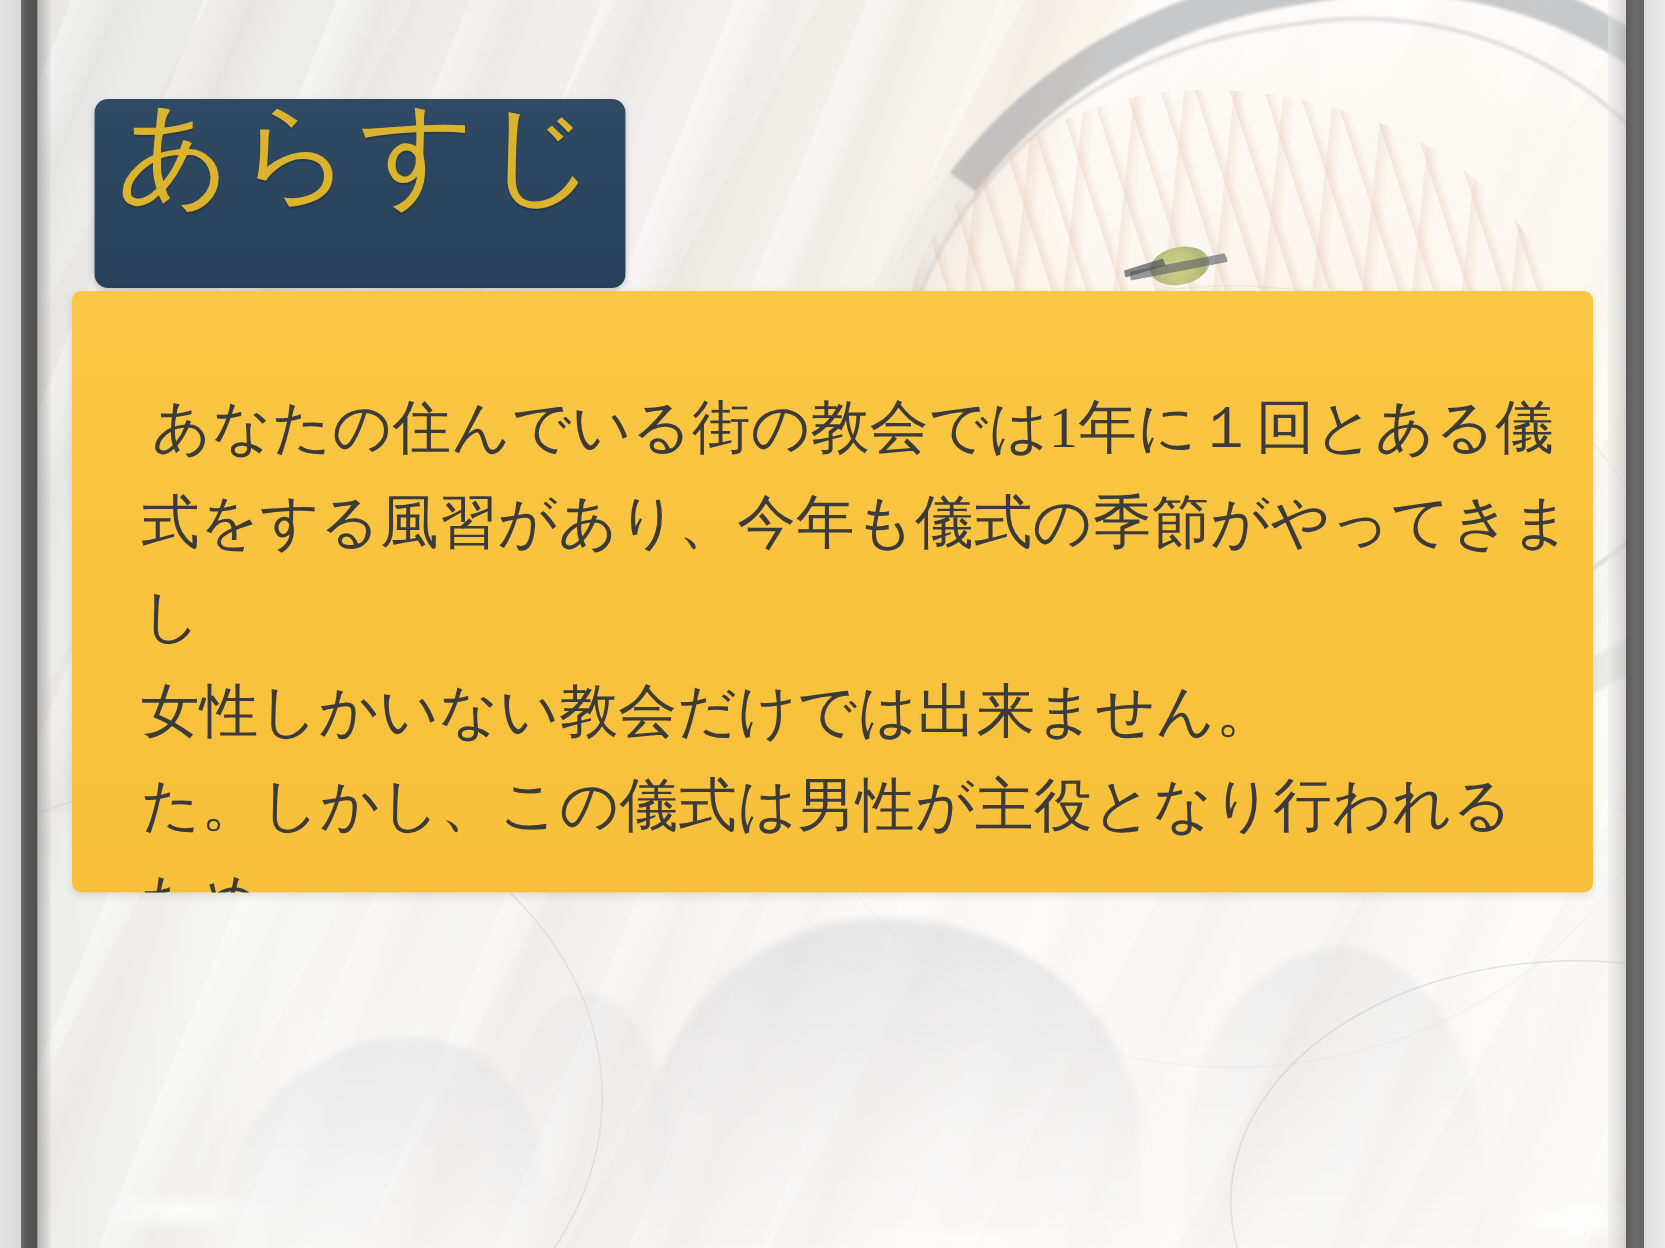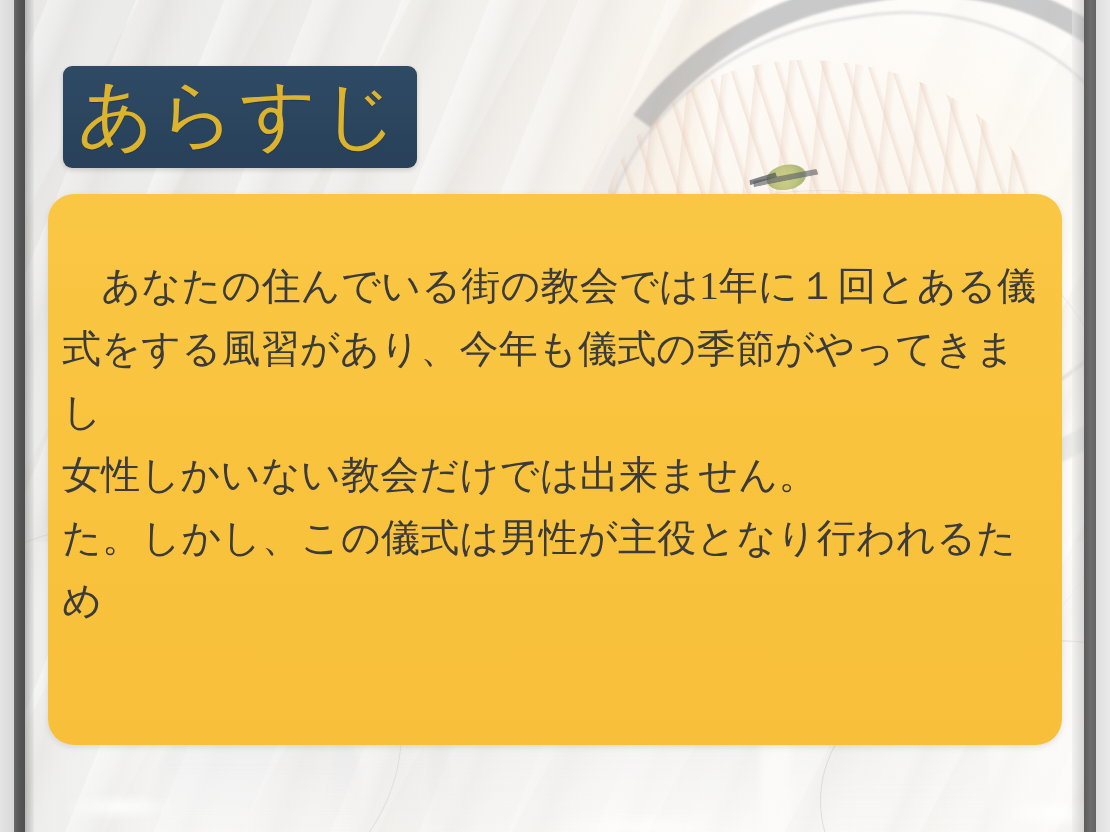--- a/index.html
+++ b/index.html
@@ -298,26 +298,26 @@
     width: 12px;
     background: linear-gradient(90deg, rgba(235,235,235,0.5) 0%, rgba(170,170,170,0.45) 100%);
   }
 
   
   .title-badge {
     position: absolute;
     left: 63px;
     top: 66px;
     width: 354px;
-    height: 102px;
+    height: 126px;
     background: linear-gradient(180deg, #2f4a64 0%, #2c4660 48%, #28405a 100%);
     border-radius: 9px;
     box-shadow: 0 2px 5px rgba(0,0,0,0.16);
     display: flex;
-    align-items: center;
+    align-items: flex-start;
     justify-content: center;
     overflow: hidden;
   }
   .title-text {
     color: #dcb32c;
     font-family: "Liberation Serif", "DejaVu Serif", serif;
     font-size: 75px;
     line-height: 1;
     letter-spacing: 0.06em;
     font-weight: 400;
@@ -325,23 +325,23 @@
     padding-bottom: 6px;
     text-shadow: 0 1px 1px rgba(0,0,0,0.20);
   }
 
   
   .body-card {
     position: absolute;
     left: 48px;
     top: 194px;
     width: 1014px;
-    height: 551px;
+    height: 401px;
     background: linear-gradient(180deg, #fac744 0%, #f9c33e 45%, #f8c03a 100%);
-    border-radius: 26px;
+    border-radius: 6px;
     box-shadow: 0 2px 6px rgba(0,0,0,0.10);
     overflow: hidden;
   }
   .body-inner {
     position: absolute;
     left: 0;
     top: 60px;
     right: 0;
     padding: 0 14px 0 14px;
   }
@@ -349,21 +349,21 @@
     margin: 0;
     color: #3b3b3b;
     font-family: "Liberation Serif", "DejaVu Serif", serif;
     font-size: 39px;
     line-height: 63px;
     letter-spacing: 0.005em;
     white-space: pre-wrap;
     text-align: left;
     font-weight: 400;
   }
-  .para + .para { margin-top: 0; }
+  .para + .para { margin-top: 0; margin-left: 32px; }
 
 </style>
 </head>
 <body>
 
 <div class="slide">
 
   <div class="bg-layer">
     <div class="bg-base"></div>
     <div class="bg-streaks"></div>

